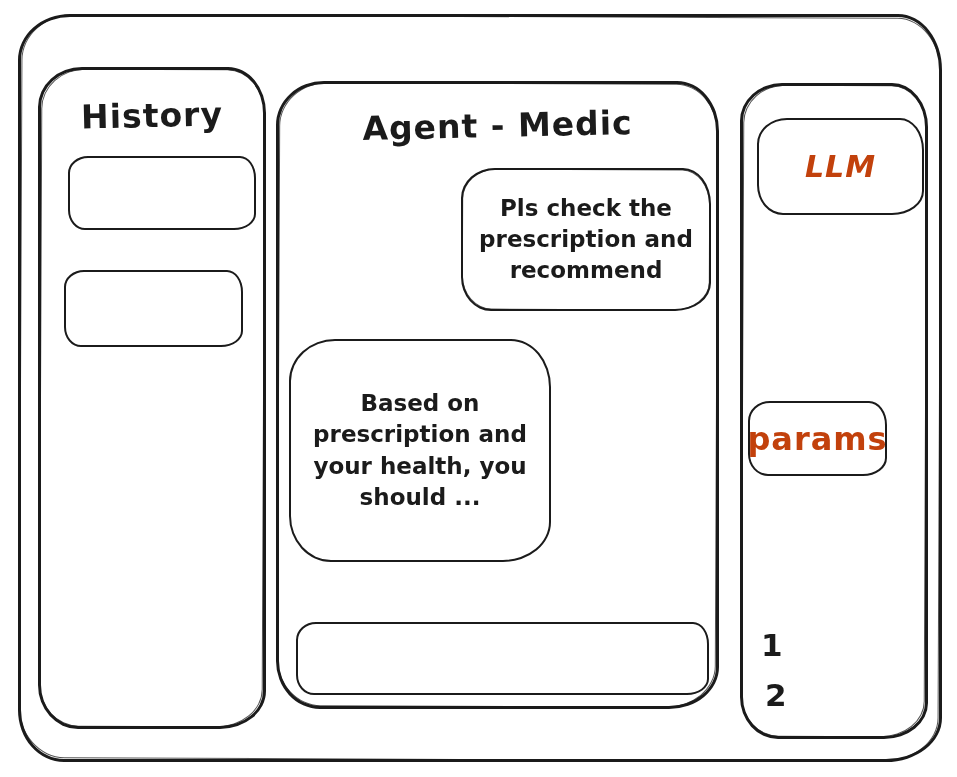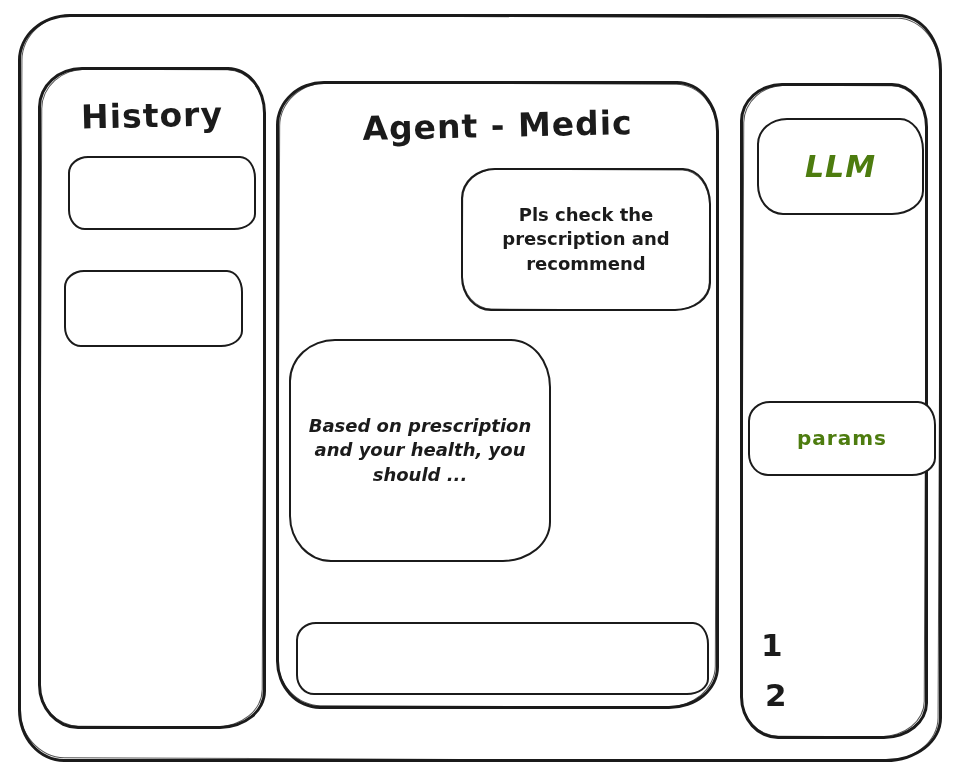--- a/index.html
+++ b/index.html
@@ -69,35 +69,34 @@
     width: 443px; height: 628px;
     border-radius: 48px 42px 50px 44px / 44px 50px 42px 48px;
   }
   .chat-title { top: 22px; }
   .bubble {
     position: absolute;
     display: flex;
     align-items: center;
     justify-content: center;
     text-align: center;
-    font-size: 18px;
+    font-size: 23px;
     font-weight: 700;
     line-height: 1.35;
     padding: 16px 14px;
   }
   .bubble-user {
     left: 182px; top: 84px;
     width: 250px; height: 143px;
     border-radius: 34px 28px 36px 30px / 30px 36px 28px 34px;
   }
   .bubble-assistant {
     left: 10px; top: 255px;
     width: 262px; height: 223px;
     border-radius: 46px 40px 48px 42px / 42px 48px 40px 46px;
-    font-style: italic;
   }
   .chat-input {
     position: absolute;
     left: 17px; top: 538px;
     width: 413px; height: 73px;
     border: 2.8px solid #1b1b1b;
     border-radius: 20px 16px 22px 18px / 18px 22px 16px 20px;
     background: #ffffff;
     box-sizing: border-box;
     font: inherit;
@@ -112,43 +111,43 @@
     border-radius: 42px 36px 44px 38px / 38px 44px 36px 42px;
   }
   .tool-btn {
     position: absolute;
     display: flex;
     align-items: center;
     justify-content: center;
     text-align: center;
     background: #ffffff;
     border: 2.8px solid #1b1b1b;
-    color: #4d7c0f;
+    color: #c2410c;
     font-family: inherit;
     font-size: 30px;
     font-weight: 700;
     letter-spacing: 1px;
     line-height: 1.25;
     cursor: pointer;
     box-sizing: border-box;
     padding: 4px 26px;
   }
   .btn-llm {
     left: 14px; top: 32px; width: 167px; height: 97px;
     border-radius: 30px 24px 32px 26px / 26px 32px 24px 30px;
     font-style: italic;
   }
   .btn-ocr {
     left: 14px; top: 148px; width: 167px; height: 94px;
     border-radius: 30px 24px 32px 26px / 26px 32px 24px 30px;
   }
   .btn-params {
-    left: 5px; top: 315px; width: 188px; height: 75px;
+    left: 5px; top: 315px; width: 139px; height: 75px;
     border-radius: 22px 18px 24px 20px / 20px 24px 18px 22px;
-    font-size: 20px;
+    font-size: 32px;
   }
   .btn-doc {
     left: 11px; top: 428px; width: 169px; height: 122px;
     border-radius: 32px 26px 34px 28px / 28px 34px 26px 32px;
   }
   .doc-num {
     position: absolute;
     font-size: 31px;
     font-weight: 700;
     cursor: pointer;

